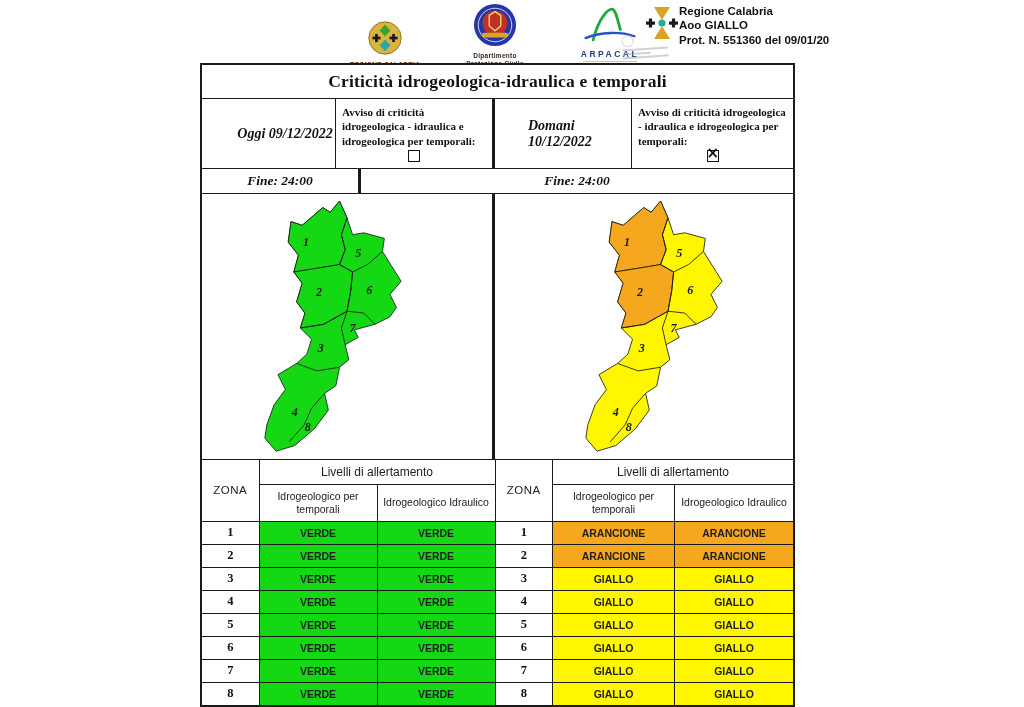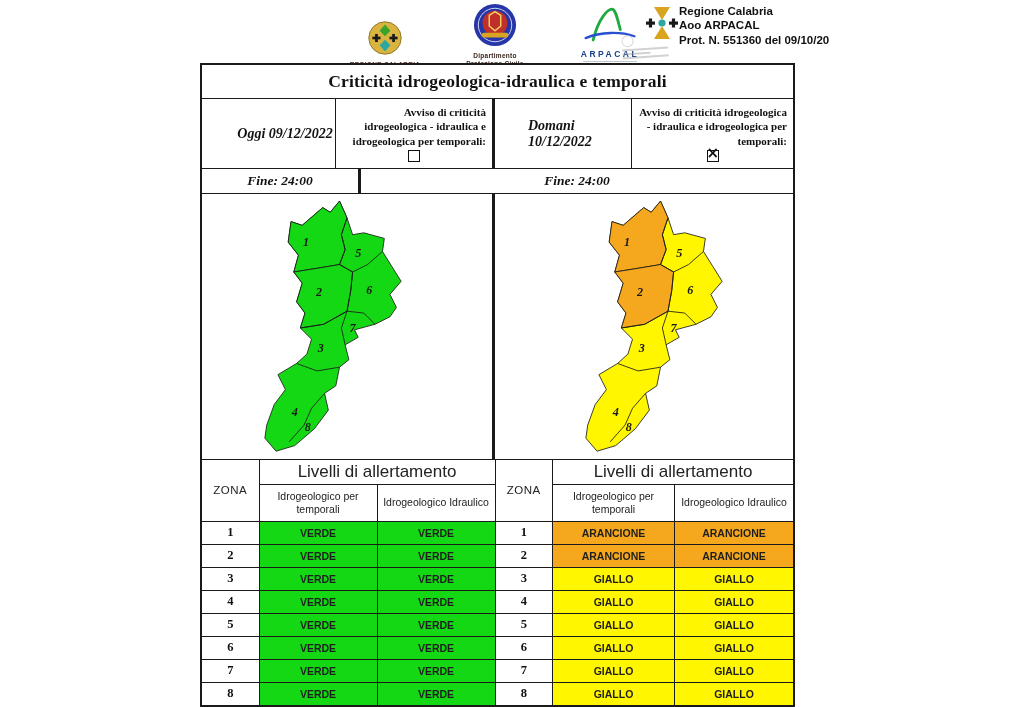--- a/index.html
+++ b/index.html
@@ -36,21 +36,21 @@
   .br-thick{border-right:3px solid #1a1a1a;}
 
   .title-row{height:34px;}
   .title-cell{flex:1;font-size:17.5px;font-weight:bold;letter-spacing:.2px;}
 
   .r2{height:70px;}
   .r3{height:25px;}
   .c1{width:134px;}.c2{width:159px;}.c3{width:137px;}.c4{flex:1;}
   .date-cell{font-size:14px;font-weight:bold;font-style:italic;}
   .avviso{flex-direction:column;font-size:11px;font-weight:bold;line-height:1.3;
-          text-align:right;padding:2px 6px;}
+          text-align:left;padding:2px 6px;}
   .time-cell{font-size:13.5px;font-weight:bold;font-style:italic;}
 
   .checkbox{width:12px;height:12px;border:1.6px solid #111;margin-top:2px;position:relative;
             display:inline-block;box-sizing:border-box;}
   .checkbox.checked::before{content:"×";position:absolute;left:-1px;top:-5px;
             font:bold 15px/1 "DejaVu Sans",sans-serif;color:#111;}
 
   .maps-row{height:266px;}
   .map-cell{width:293px;}
   .map-cell.right{flex:1;}
@@ -60,21 +60,21 @@
 
   .map-shape{stroke:#1a1a1a;stroke-width:0.9;stroke-linejoin:round;}
   .zone-label{font:italic bold 13px "Liberation Serif",serif;fill:#1a1a1a;}
 
   
   .tables-row{flex:1;border-bottom:none;}
   table{border-collapse:collapse;table-layout:fixed;font-family:"Liberation Sans",sans-serif;}
   table.left-tbl{width:293px;}
   table.right-tbl{flex:1;width:302px;}
   th,td{border:1.5px solid #1a1a1a;padding:0;text-align:center;box-sizing:border-box;}
-  th{font-size:17px;font-weight:normal;color:#222;}
+  th{font-size:12px;font-weight:normal;color:#222;}
   tr.subhead th{font-size:10.5px;line-height:1.2;height:37px;}
   tr.grouphead th{height:24px;}
   th.zona-h{font-size:11.5px;letter-spacing:.5px;}
   td{height:23px;}
   td.zona{font-family:"Liberation Serif",serif;font-weight:bold;font-size:12.5px;background:#fff;}
   td.level-cell{font-size:10.5px;font-weight:600;color:#1e1e1e;}
   table tr > *:first-child{border-left:none;}
   table.right-tbl tr > *:last-child{border-right:none;}
   table tr:first-child > *{border-top:none;}
   table tr:last-child > *{border-bottom:none;}
@@ -170,22 +170,22 @@
 
     <div class="stamp">
       <div class="ring"></div>
       <div class="bar"></div>
       <div class="bar short"></div>
       <div class="bar"></div>
     </div>
 
     <div class="protocol">
       <div>Regione Calabria</div>
-      <div>Aoo ARPACAL</div>
-      <div>Prot. N. 551360 del 09/10/20</div>
+      <div>Aoo GIALLO</div>
+      <div>Prot. N. 551360 del 09/01/20</div>
     </div>
   </div>
 
   <div class="doc">
 
     <div class="row title-row">
       <div class="cell title-cell">Criticità idrogeologica-idraulica e temporali</div>
     </div>
 
     <div class="row r2">

